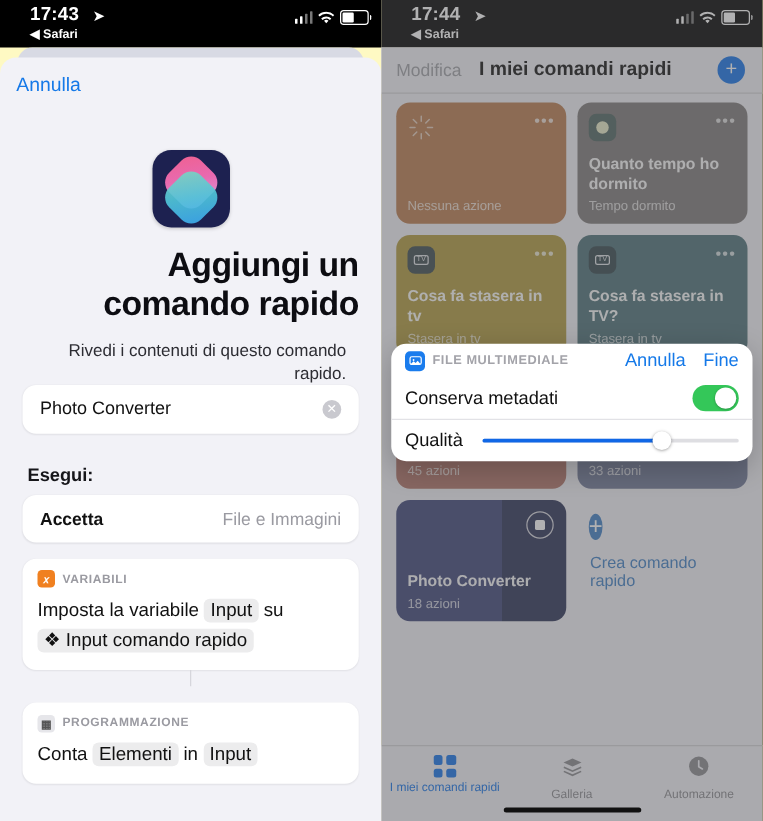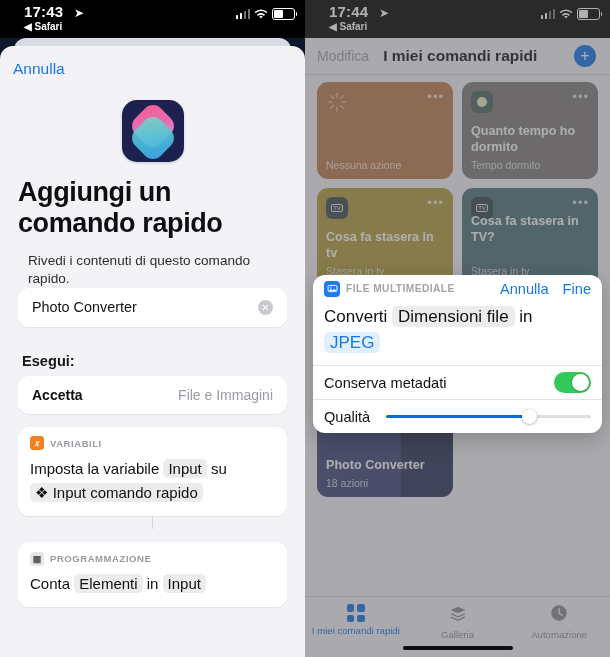--- a/index.html
+++ b/index.html
@@ -4,21 +4,21 @@
 <style>
   html,body{margin:0;padding:0;}
   body{
     width:610px;height:657px;
     background:#000;
     font-family:"Liberation Sans", sans-serif;
     -webkit-font-smoothing:antialiased;
     overflow:hidden;
   }
   .screens{display:flex;width:610px;height:657px;}
-  .phone{position:relative;width:368px;height:657px;overflow:hidden;background:#0f172a;}
+  .phone{position:relative;width:368px;height:657px;overflow:hidden;background:#fef9c3;}
 
   
   .statusbar{position:relative;height:38px;background:#000;color:#fff;}
   .sb-time{position:absolute;left:24px;top:3px;font-size:15px;font-weight:bold;letter-spacing:.2px;}
   .sb-arrow{position:absolute;top:6px;font-size:12px;}
   .sb-back{position:absolute;left:24px;top:21px;font-size:10px;color:#fff;font-weight:bold;}
   .sb-right{position:absolute;right:10px;top:8px;display:flex;align-items:center;gap:4px;}
   .bars{display:flex;align-items:flex-end;gap:1.5px;height:10px;}
   .bars i{display:block;width:2.5px;background:#fff;border-radius:.5px;}
   .bars i:nth-child(1){height:4px;background:#fff;}
@@ -28,21 +28,21 @@
   .wifi{width:14px;height:11px;position:relative;}
   .batt{width:21px;height:10px;border:1.4px solid #fff;border-radius:3px;position:relative;}
   .batt::after{content:"";position:absolute;right:-3.4px;top:3px;width:1.6px;height:4px;background:#fff;border-radius:0 1px 1px 0;}
   .batt i{position:absolute;left:1.4px;top:1.4px;bottom:1.4px;width:9px;background:#fff;border-radius:1px;display:block;}
 
   
   .sheet-stack{position:absolute;left:0;right:0;top:38px;bottom:0;}
   .sheet-back{position:absolute;left:14px;right:14px;top:0;height:24px;background:#d8dae4;border-radius:12px 12px 0 0;}
   .sheet{position:absolute;left:0;right:0;top:8px;bottom:0;background:#f2f2f7;border-radius:13px 13px 0 0;overflow:hidden;}
   .cancel{position:absolute;left:13px;top:14px;font-size:15.5px;color:#1579e8;}
-  .hero{padding-top:54px;text-align:left;}
+  .hero{padding-top:74px;text-align:right;}
   .app-icon{width:62px;height:62px;border-radius:15px;margin:0 auto;background:#1d2150;position:relative;overflow:hidden;
     box-shadow:0 1px 3px rgba(0,0,0,.18);}
   .app-icon .d1,.app-icon .d2{position:absolute;width:36px;height:36px;border-radius:10px;transform:rotate(45deg) skew(0deg);}
   .app-icon .d1{left:13px;top:8px;background:linear-gradient(125deg,#f0608f 0%,#e86ab0 45%,#d9a6e6 100%);border-radius:11px;}
   .app-icon .d2{left:13px;top:20px;background:linear-gradient(125deg,#7fd6bf 0%,#4fc4d8 50%,#3aa7f0 100%);border-radius:11px;opacity:.92;}
   .title{font-size:27px;line-height:1.16;font-weight:bold;color:#0d0d12;margin:15px 18px 0;letter-spacing:-.4px;}
   .subtitle{font-size:13.6px;color:#2d2d33;margin:12px 28px 0;line-height:1.32;}
   .sec-label{font-size:14.6px;font-weight:bold;color:#16161a;margin:26px 0 7px 22px;}
   .card{background:#fff;border-radius:11px;margin:0 18px;box-shadow:0 .5px 1.5px rgba(0,0,0,.07);}
   .row-field{display:flex;align-items:center;height:39px;padding:0 14px;}
@@ -261,21 +261,21 @@
           </div>
           <span class="dots">•••</span>
           <span class="tname" style="bottom:24px">Cosa fa stasera in tv</span>
           <span class="tsub">Stasera in tv</span>
         </div>
         <div class="tile" style="background:#4c7077">
           <div class="tico" style="background:#33464c;display:flex;align-items:center;justify-content:center">
             <span style="font-size:6px;color:#dfe3e6;border:1px solid #dfe3e6;border-radius:2px;padding:0 1px;">TV</span>
           </div>
           <span class="dots">•••</span>
-          <span class="tname" style="bottom:40px">Cosa fa stasera in TV?</span>
+          <span class="tname" style="bottom:24px">Cosa fa stasera in TV?</span>
           <span class="tsub">Stasera in tv</span>
         </div>
       </div>
 
       <div class="grid-row">
         <div class="tile" style="background:#b07266">
           <div class="tico" style="background:transparent"></div>
           <span class="dots">•••</span>
           <span class="tname" style="bottom:24px">Download Video or GIF from Twitter</span>
           <span class="tsub">45 azioni</span>
@@ -291,45 +291,40 @@
       <div class="grid-row">
         <div class="tile" style="background:linear-gradient(90deg,#3e4578 0%,#3e4578 62%,#2b3156 62%,#2b3156 100%)">
           <span style="position:absolute;right:10px;top:9px;width:20px;height:20px;border-radius:50%;border:1.4px solid rgba(255,255,255,.8);display:flex;align-items:center;justify-content:center">
             <span style="width:8px;height:8px;background:#fff;border-radius:1.5px;display:block"></span>
           </span>
           <span class="tname" style="bottom:24px">Photo Converter</span>
           <span class="tsub">18 azioni</span>
         </div>
         <div class="create">
           <span class="cplus">+</span>
+          <span class="clab">Crea comando rapido</span>
         </div>
       </div>
     </div>
 
     <div class="dimmer"></div>
 
     <div class="modal">
       <div class="m-head">
         <span class="m-ico">
           <svg viewBox="0 0 16 16" width="11" height="11">
               <rect x="1.5" y="3.5" width="13" height="9" rx="2" fill="none" stroke="#fff" stroke-width="1.4"></rect>
               <circle cx="5.6" cy="7.2" r="1.1" fill="#fff"></circle>
               <path d="M2.4 11.8l3.3-3 2.3 2 2.4-2.6 3.2 3.6z" fill="#fff"></path>
             </svg>
         </span>
         <span class="m-cat">FILE MULTIMEDIALE</span>
         <span class="m-link">Annulla</span>
         <span class="m-link">Fine</span>
       </div>
-      <div class="m-main">
-        <span>Converti</span>
-        <span class="tk">Dimensioni file</span>
-        <span>in</span>
-        <span class="tk b">JPEG</span>
-      </div>
       <div class="m-row">
         <span class="m-key">Conserva metadati</span>
         <span class="toggle">
             <i></i>
           </span>
       </div>
       <div class="m-row">
         <span class="m-key">Qualità</span>
         <span class="slider">
           <span class="strack"></span>

